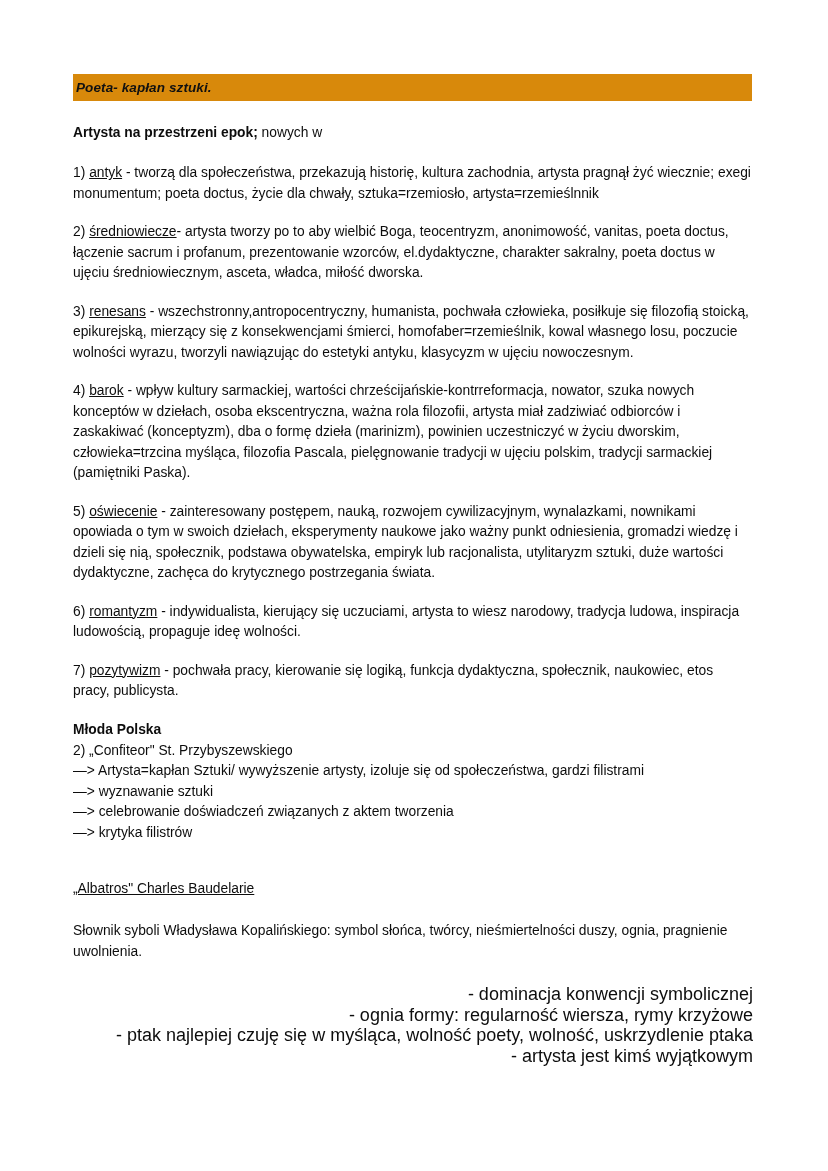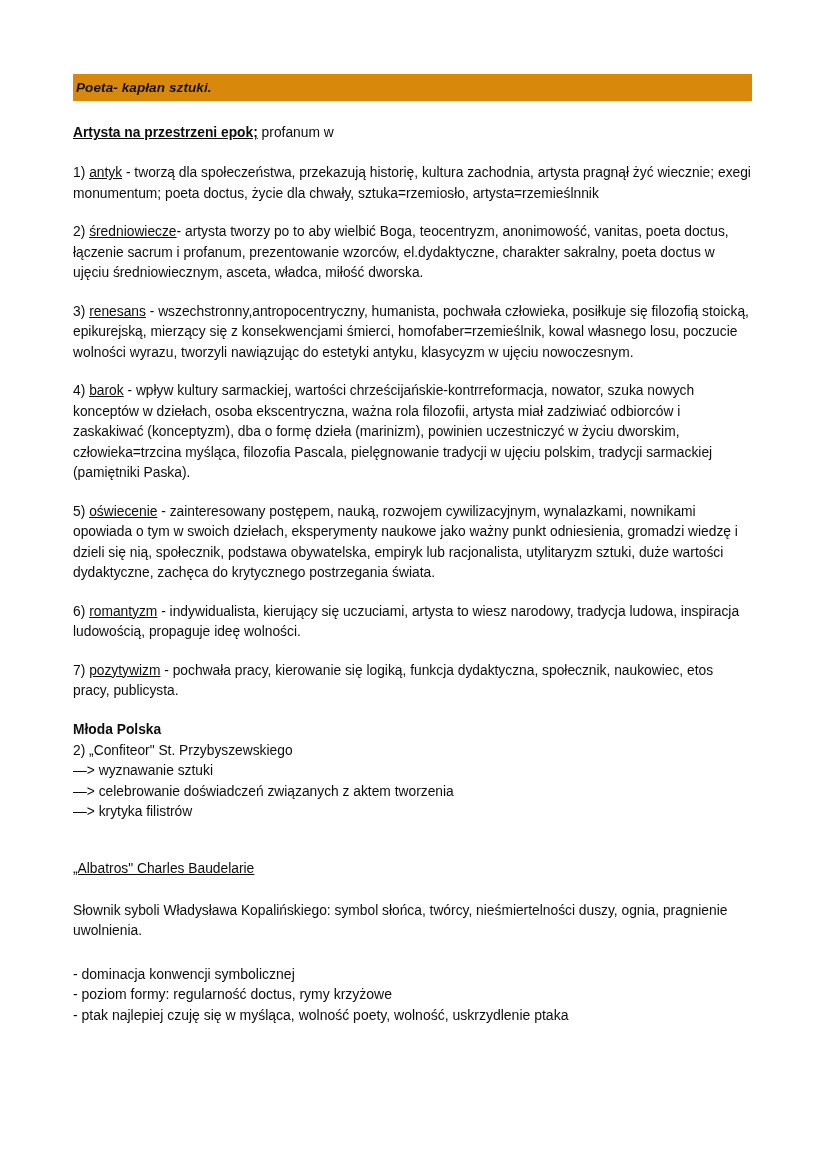--- a/index.html
+++ b/index.html
@@ -50,21 +50,20 @@
   }
 
   
   .lead {
     font-size: 13.8px;
     line-height: 20px;
     margin-bottom: 20px;
   }
   .lead .strong {
     font-weight: bold;
-    text-decoration: underline;
   }
 
   .para {
     font-size: 13.8px;
     line-height: 20.5px;
     margin-bottom: 18px;
     text-align: left;
   }
   .para .u {
     text-decoration: underline;
@@ -93,39 +92,40 @@
     line-height: 20px;
     text-decoration: underline;
   }
 
   .plain-para {
     font-size: 13.8px;
     line-height: 20.5px;
   }
 
   .bullet-list {
-    font-size: 14px;
+    font-size: 18px;
     line-height: 20.5px;
+    text-align: right;
   }
   .bullet-list .line {
     white-space: nowrap;
   }
 </style>
 </head>
 <body>
 
 <div class="page">
   <div class="content">
 
     <div class="title-bar">
       <span class="title-text">Poeta- kapłan sztuki.</span>
     </div>
 
     <div class="lead">
-      <span class="strong">Artysta na przestrzeni epok;</span><span> profanum w</span>
+      <span class="strong">Artysta na przestrzeni epok;</span><span> nowych w</span>
     </div>
 
     <div class="para">
       <span>1)</span>
       <span class="u">antyk</span><span> - tworzą dla społeczeństwa, przekazują historię, kultura zachodnia, artysta pragnął żyć wiecznie; exegi monumentum; poeta doctus, życie dla chwały, sztuka=rzemiosło, artysta=rzemieślnnik</span>
     </div>
 
     <div class="para">
       <span>2)</span>
       <span class="u">średniowiecze</span><span>- artysta tworzy po to aby wielbić Boga, teocentryzm, anonimowość, vanitas, poeta doctus, łączenie sacrum i profanum, prezentowanie wzorców, el.dydaktyczne, charakter sakralny, poeta doctus w ujęciu średniowiecznym, asceta, władca, miłość dworska.</span>
@@ -152,35 +152,37 @@
     </div>
 
     <div class="para">
       <span>7)</span>
       <span class="u">pozytywizm</span><span> - pochwała pracy, kierowanie się logiką, funkcja dydaktyczna, społecznik, naukowiec, etos pracy, publicysta.</span>
     </div>
 
     <div class="section-heading">Młoda Polska</div>
     <div class="line-list">
       <div class="line">2) „Confiteor" St. Przybyszewskiego</div>
+      <div class="line">—&gt; Artysta=kapłan Sztuki/ wywyższenie artysty, izoluje się od społeczeństwa, gardzi filistrami</div>
       <div class="line">—&gt; wyznawanie sztuki</div>
       <div class="line">—&gt; celebrowanie doświadczeń związanych z aktem tworzenia</div>
       <div class="line">—&gt; krytyka filistrów</div>
     </div>
 
     <div class="spacer-lg"></div>
 
     <div class="uheading">„Albatros" Charles Baudelarie</div>
 
     <div class="spacer-md"></div>
 
     <div class="plain-para">Słownik syboli Władysława Kopalińskiego: symbol słońca, twórcy, nieśmiertelności duszy, ognia, pragnienie uwolnienia.</div>
 
     <div class="spacer-md"></div>
 
     <div class="bullet-list">
       <div class="line">- dominacja konwencji symbolicznej</div>
-      <div class="line">- poziom formy: regularność doctus, rymy krzyżowe</div>
+      <div class="line">- ognia formy: regularność wiersza, rymy krzyżowe</div>
       <div class="line">- ptak najlepiej czuję się w myśląca, wolność poety, wolność, uskrzydlenie ptaka</div>
+      <div class="line">- artysta jest kimś wyjątkowym</div>
     </div>
 
   </div>
 </div>
 
 </body></html>

